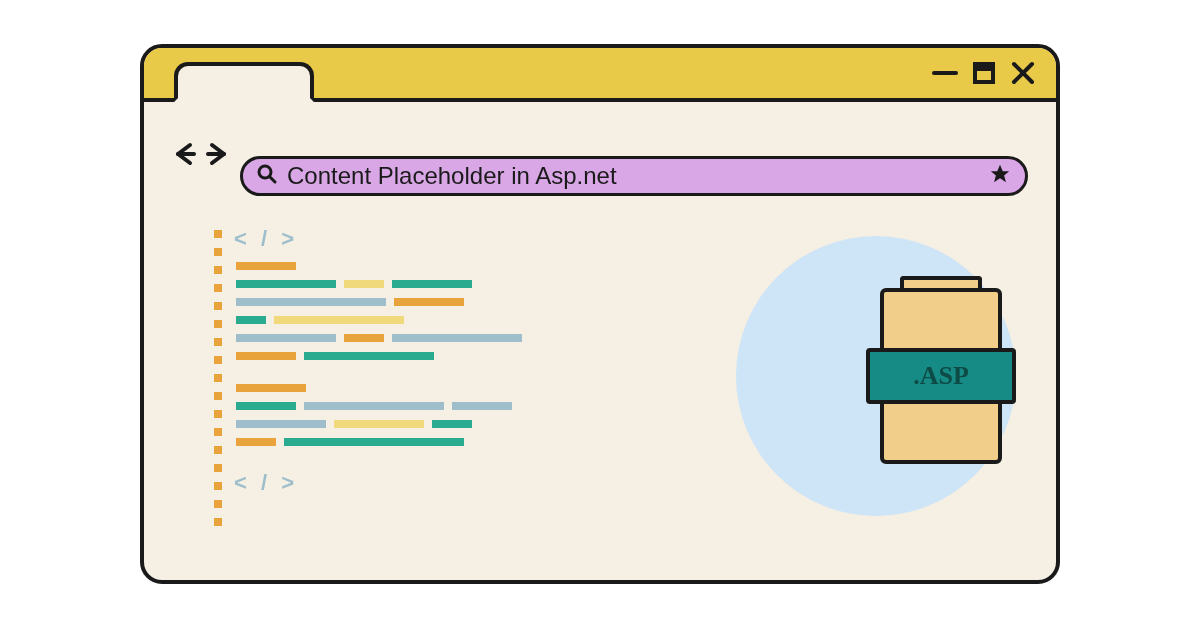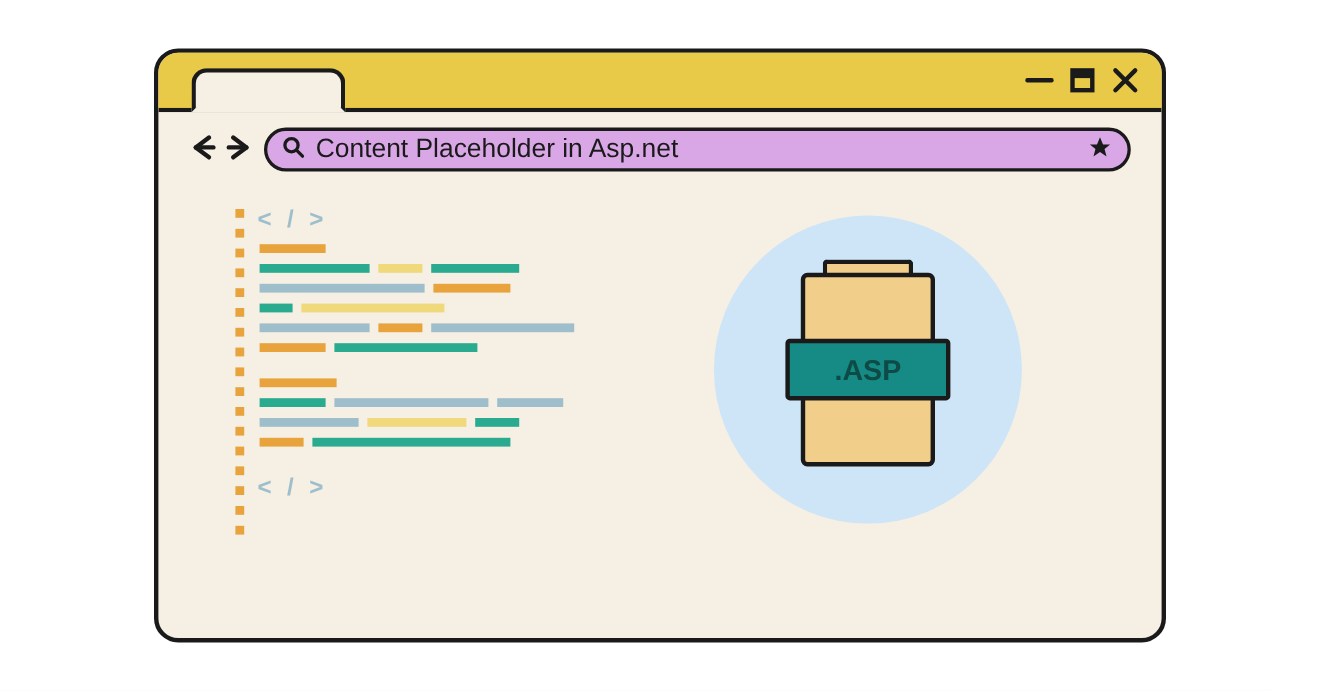--- a/index.html
+++ b/index.html
@@ -59,20 +59,21 @@
   .addressbar {
     flex: 1;
     height: 40px;
     background: #d9a7e6;
     border: 3px solid #1a1a1a;
     border-radius: 20px;
     display: flex;
     align-items: center;
     padding: 4px 14px;
     gap: 10px;
+    margin-top: 40px;
   }
   .addressbar .text {
     font-size: 24px;
     color: #1a1a1a;
     flex: 1;
   }
   .content {
     display: flex;
     padding: 30px 40px 30px 70px;
     gap: 40px;
@@ -109,22 +110,23 @@
     font-size: 22px;
     font-weight: 700;
     letter-spacing: 4px;
     height: auto;
     margin-left: -2px;
   }
   .file-area {
     position: relative;
     display: flex;
     align-items: center;
-    justify-content: center;
+    justify-content: flex-end;
     flex: 1;
+    font-family: Liberation Serif, serif;
   }
   .circle {
     width: 280px;
     height: 280px;
     background: #cde5f7;
     border-radius: 50%;
     position: absolute;
   }
   .file {
     position: relative;

